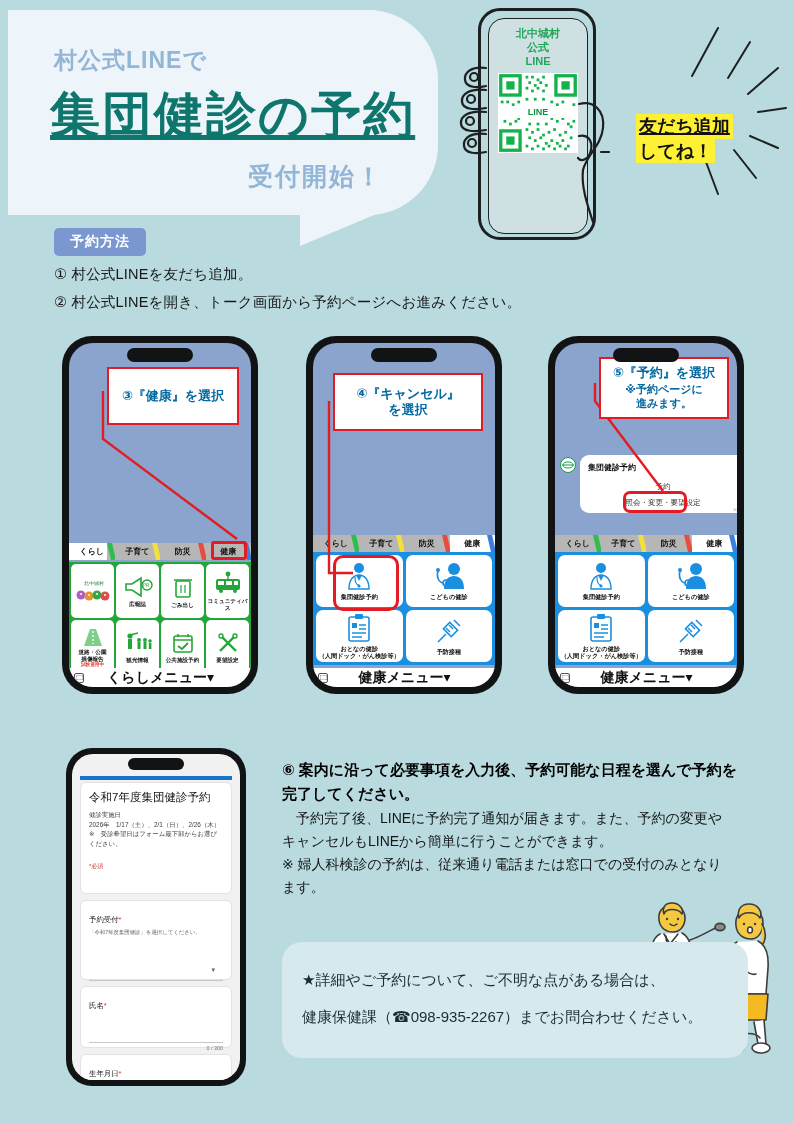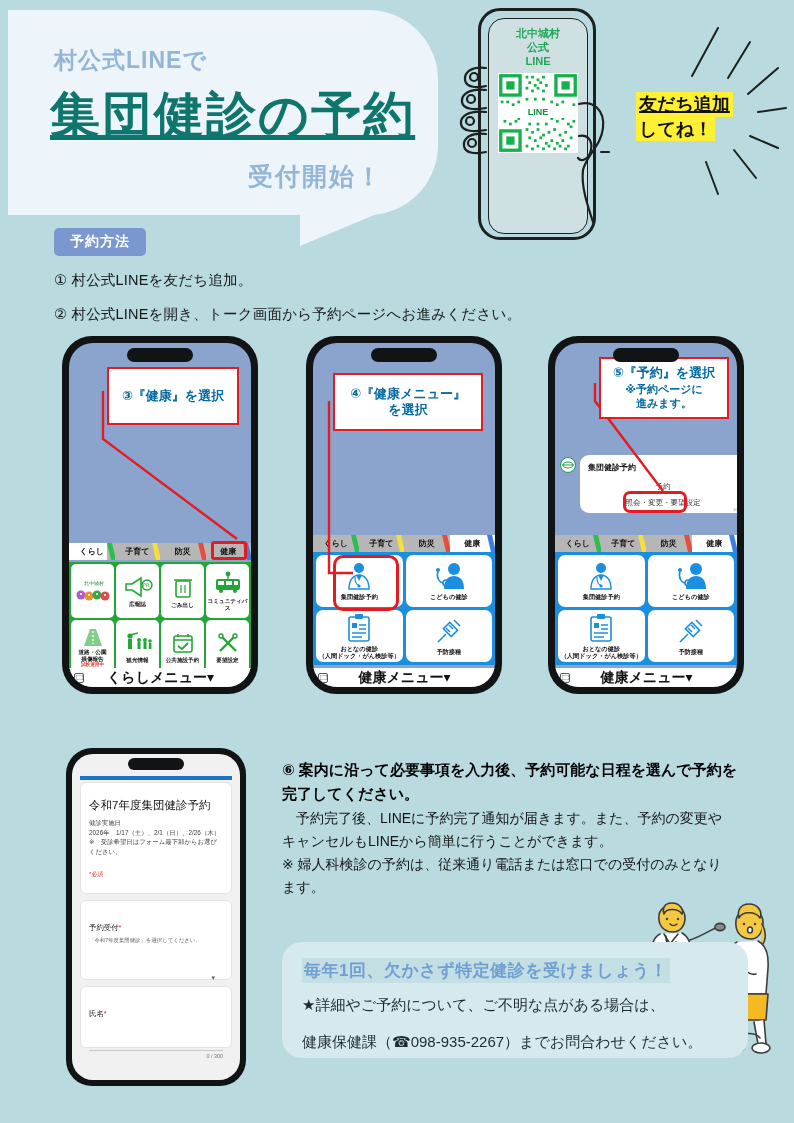--- a/index.html
+++ b/index.html
@@ -60,36 +60,36 @@
   .qr-box svg { display:block; }
   .qr-mid-text {
     position: absolute; left: 0; top: 33px; width: 80px; text-align: center;
     font-size: 9px; font-weight: bold; color: #0f8f3f;
     background: #fff; padding: 1px 0;
   }
   .hand { position: absolute; left: -22px; top: 52px; }
   .hand2 { position: absolute; left: 95px; top: 88px; }
 
   
-  #friend-add { position: absolute; left: 636px; top: 92px; width: 120px; }
+  #friend-add { position: absolute; left: 636px; top: 114px; width: 120px; }
   .fa-line {
     display: inline-block; background: #fdf035; color: #111;
     font-size: 18px; font-weight: bold; padding: 1px 3px; line-height: 1.25;
   }
   .fa-underline { text-decoration: underline; text-decoration-thickness: 2px; }
   .sparkle { position: absolute; left: 610px; top: 20px; }
 
   
   #method { position: absolute; left: 54px; top: 228px; }
   .method-badge {
     display: inline-block; background: #7a97cf; color: #fff;
     font-size: 14px; font-weight: bold; padding: 5px 16px; border-radius: 5px;
     letter-spacing: 1px;
   }
-  .method-line { font-size: 14.5px; color: #17181a; margin-top: 15px; letter-spacing: 0.2px; }
+  .method-line { font-size: 14.5px; color: #17181a; margin-top: 9px; letter-spacing: 0.2px; }
 
   
   .phone {
     position: absolute; width: 196px; height: 358px;
     background: #111315; border-radius: 30px; padding: 7px;
   }
   #phone1 { left: 62px; top: 336px; }
   #phone2 { left: 306px; top: 336px; }
   #phone3 { left: 548px; top: 336px; }
   .screen {
@@ -168,21 +168,21 @@
     position: relative; width: 100%; height: 100%;
     background: #f1f1f1; border-radius: 21px; overflow: hidden;
   }
   .form-notch {
     position: absolute; left: 50%; transform: translateX(-50%); top: 4px;
     width: 56px; height: 12px; background: #111315; border-radius: 8px; z-index: 5;
   }
   .form-accent { position: absolute; left: 8px; top: 22px; width: 152px; height: 4px; background: #1a73c8; }
   .card {
     position: absolute; left: 8px; width: 152px; background: #fff;
-    border-radius: 6px; padding: 15px 8px; border: 1px solid #e2e2e2;
+    border-radius: 6px; padding: 7px 8px; border: 1px solid #e2e2e2;
   }
   .f-h1 { font-size: 11.5px; color: #111; margin-bottom: 5px; }
   .f-p { font-size: 6.4px; color: #3c3c3c; line-height: 1.5; }
   .f-req { font-size: 6px; color: #d93025; margin-top: 14px; }
   .f-label { font-size: 7.4px; font-weight: normal; color: #111; }
   .f-star { color: #d93025; font-size: 7.4px; }
   .f-hint { font-size: 5.4px; color: #5f6368; margin-top: 3px; }
   .f-underline { border-bottom: 1px solid #c7c7c7; margin-top: 4px; }
   .f-count { font-size: 5.4px; color: #70757a; text-align: right; margin-top: 2px; }
   .f-caret { position: absolute; right: 8px; font-size: 7px; color: #5f6368; }
@@ -497,21 +497,21 @@
   </div>
 </div>
 
 <div class="phone" id="phone2">
   <div class="screen">
     <div class="notch"></div>
     <svg class="leader" width="196" height="260" viewBox="0 0 196 260">
       <polyline points="16,58 16,230 40,230" fill="none" stroke="#e21c22" stroke-width="2.4"></polyline>
     </svg>
     <div class="callout" style="left:20px; top:30px; width:150px; height:58px; display:flex; flex-direction:column; align-items:center; justify-content:center;">
-      <div class="callout-title">④『健康メニュー』</div>
+      <div class="callout-title">④『キャンセル』</div>
       <div class="callout-title">を選択</div>
     </div>
 
     <div class="tabs" style="top:192px;">
       <div class="tab">
         <span>くらし</span>
         <svg class="tab-sep" viewBox="0 0 9 17" preserveAspectRatio="none">
           <polygon points="0,0 9,0 9,17 0,17" fill="#b6b6b6"></polygon>
             <polygon points="0,0 5,0 9,17 4,17" fill="#2dbf4e"></polygon>
           </svg>
@@ -740,20 +740,26 @@
 
     <div class="card" style="top:232px; height:62px;">
       <div>
         <span class="f-label">氏名</span><span class="f-star">*</span>
       </div>
       <div style="height:26px;"></div>
       <div class="f-underline"></div>
       <div class="f-count">0 / 300</div>
     </div>
 
+    <div class="card" style="top:300px; height:46px;">
+      <div>
+        <span class="f-label">生年月日</span><span class="f-star">*</span>
+      </div>
+
+    </div>
   </div>
 </div>
 
 <div id="step6">
   <div class="s6-bold">⑥ 案内に沿って必要事項を入力後、予約可能な日程を選んで予約を</div>
   <div class="s6-bold">完了してください。</div>
   <div class="s6-norm">　予約完了後、LINEに予約完了通知が届きます。また、予約の変更や</div>
   <div class="s6-norm">キャンセルもLINEから簡単に行うことができます。</div>
   <div class="s6-norm">※ 婦人科検診の予約は、従来通り電話または窓口での受付のみとなり</div>
   <div class="s6-norm">ます。</div>
@@ -797,16 +803,15 @@
     <path d="M92 132 L90 156 L100 156 L102 134" fill="#fff"></path>
     <path d="M114 134 L118 156 L126 156 L124 132" fill="#fff"></path>
     <ellipse cx="95" cy="160" rx="9" ry="5" fill="#fff"></ellipse>
     <ellipse cx="121" cy="160" rx="9" ry="5" fill="#fff"></ellipse>
     <line x1="107" y1="114" x2="107" y2="142"></line>
     <path d="M96 150 C100 144 116 144 120 150"></path>
   </g>
 </svg>
 
 <div id="bottom-box">
-  <div><span class="bb-head">毎年1回、欠かさず特定健診を受けましょう！</span></div>
   <div class="bb-line">★詳細やご予約について、ご不明な点がある場合は、</div>
   <div class="bb-line" style="margin-top:14px;">健康保健課（☎098-935-2267）までお問合わせください。</div>
 </div>
 
 </body></html>

